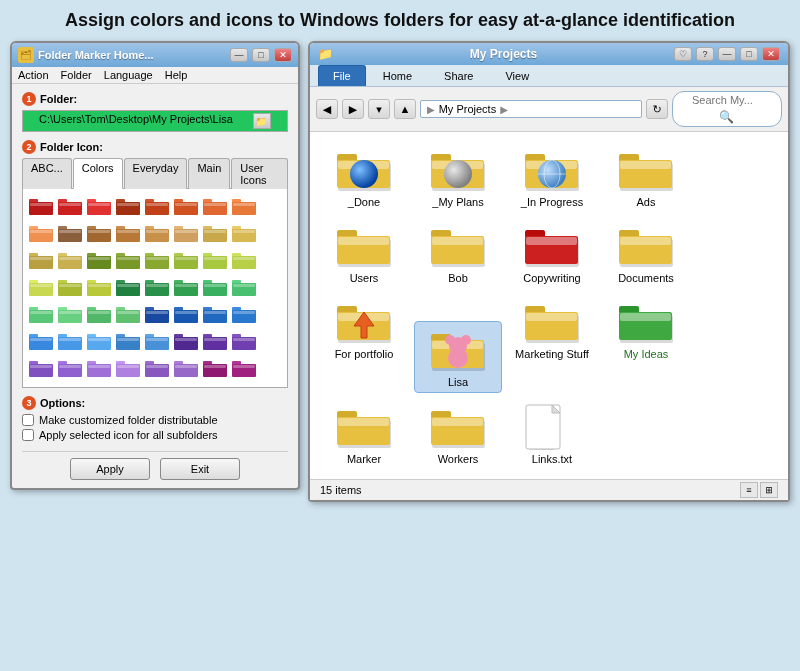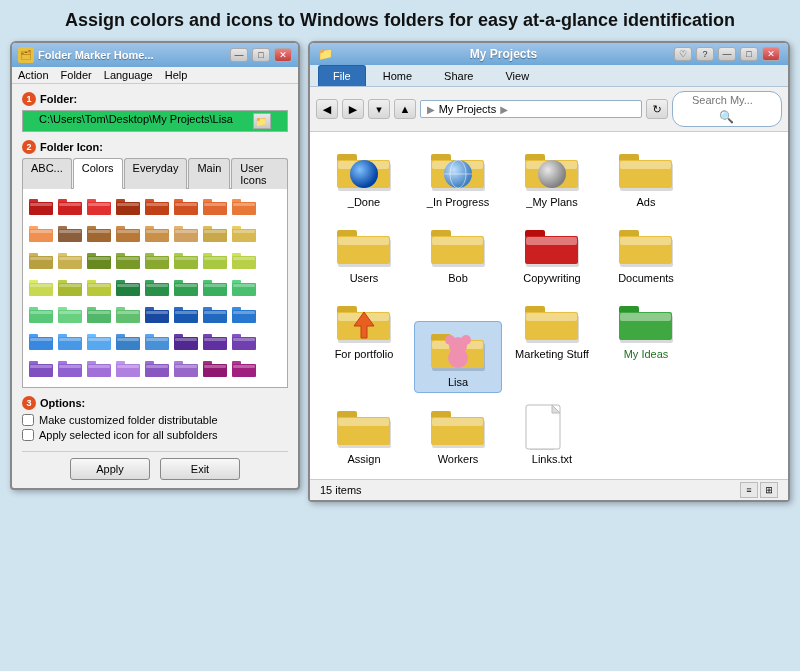--- a/index.html
+++ b/index.html
@@ -913,53 +913,53 @@
             </svg></div>
           <div class="file-label">_Done</div>
         </div>
         <div class="file-item">
           <div style="position: relative; width: 56px; height: 48px;"><svg width="56" height="48" viewBox="0 0 56 48">
               <rect x="1" y="8" width="20" height="8" rx="2" fill="rgb(212,172,44)"></rect>
               <rect x="2" y="17" width="53" height="28" rx="2" fill="rgba(0,0,0,0.15)"></rect>
               <rect x="1" y="14" width="53" height="28" rx="2" fill="#e8c040"></rect>
               <rect x="2" y="15" width="51" height="8" rx="2" fill="rgba(255,255,255,0.4)"></rect>
               <defs>
+                <radialGradient id="grayBall" cx="35%" cy="35%" r="65%">
+                  <stop offset="0%" stop-color="#e8e8e8"></stop>
+                  <stop offset="100%" stop-color="#808080"></stop>
+                </radialGradient>
+              </defs>
+              <circle cx="28" cy="28" r="14" fill="url(#grayBall)"></circle>
+            </svg></div>
+          <div class="file-label">_My Plans</div>
+        </div>
+        <div class="file-item">
+          <div style="position: relative; width: 56px; height: 48px;"><svg width="56" height="48" viewBox="0 0 56 48">
+              <rect x="1" y="8" width="20" height="8" rx="2" fill="rgb(212,172,44)"></rect>
+              <rect x="2" y="17" width="53" height="28" rx="2" fill="rgba(0,0,0,0.15)"></rect>
+              <rect x="1" y="14" width="53" height="28" rx="2" fill="#e8c040"></rect>
+              <rect x="2" y="15" width="51" height="8" rx="2" fill="rgba(255,255,255,0.4)"></rect>
+              <defs>
                 <radialGradient id="globeGrad_InProgress" cx="35%" cy="35%" r="65%">
                   <stop offset="0%" stop-color="#c0e0ff"></stop>
                   <stop offset="100%" stop-color="#4080c0"></stop>
                 </radialGradient>
               </defs>
               <circle cx="28" cy="28" r="14" fill="url(#globeGrad_InProgress)"></circle>
               <ellipse cx="28" cy="28" rx="8" ry="14" fill="none" stroke="rgba(255,255,255,0.5)" stroke-width="1"></ellipse>
               <line x1="14" y1="28" x2="42" y2="28" stroke="rgba(255,255,255,0.5)" stroke-width="1"></line>
             </svg></div>
           <div class="file-label">_In Progress</div>
         </div>
         <div class="file-item">
           <div style="position: relative; width: 56px; height: 48px;"><svg width="56" height="48" viewBox="0 0 56 48">
               <rect x="1" y="8" width="20" height="8" rx="2" fill="rgb(212,172,44)"></rect>
               <rect x="2" y="17" width="53" height="28" rx="2" fill="rgba(0,0,0,0.15)"></rect>
               <rect x="1" y="14" width="53" height="28" rx="2" fill="#e8c040"></rect>
               <rect x="2" y="15" width="51" height="8" rx="2" fill="rgba(255,255,255,0.4)"></rect>
-              <defs>
-                <radialGradient id="grayBall" cx="35%" cy="35%" r="65%">
-                  <stop offset="0%" stop-color="#e8e8e8"></stop>
-                  <stop offset="100%" stop-color="#808080"></stop>
-                </radialGradient>
-              </defs>
-              <circle cx="28" cy="28" r="14" fill="url(#grayBall)"></circle>
-            </svg></div>
-          <div class="file-label">_My Plans</div>
-        </div>
-        <div class="file-item">
-          <div style="position: relative; width: 56px; height: 48px;"><svg width="56" height="48" viewBox="0 0 56 48">
-              <rect x="1" y="8" width="20" height="8" rx="2" fill="rgb(212,172,44)"></rect>
-              <rect x="2" y="17" width="53" height="28" rx="2" fill="rgba(0,0,0,0.15)"></rect>
-              <rect x="1" y="14" width="53" height="28" rx="2" fill="#e8c040"></rect>
-              <rect x="2" y="15" width="51" height="8" rx="2" fill="rgba(255,255,255,0.4)"></rect>
             </svg></div>
           <div class="file-label">Ads</div>
         </div>
         <div class="file-item">
           <div style="position: relative; width: 56px; height: 48px;"><svg width="56" height="48" viewBox="0 0 56 48">
               <rect x="1" y="8" width="20" height="8" rx="2" fill="rgb(212,172,44)"></rect>
               <rect x="2" y="17" width="53" height="28" rx="2" fill="rgba(0,0,0,0.15)"></rect>
               <rect x="1" y="14" width="53" height="28" rx="2" fill="#e8c040"></rect>
               <rect x="2" y="15" width="51" height="8" rx="2" fill="rgba(255,255,255,0.4)"></rect>
             </svg></div>
@@ -1033,21 +1033,21 @@
             </svg></div>
           <div class="file-label" style="color: rgb(32, 112, 32);">My Ideas</div>
         </div>
         <div class="file-item">
           <div style="position: relative; width: 56px; height: 48px;"><svg width="56" height="48" viewBox="0 0 56 48">
               <rect x="1" y="8" width="20" height="8" rx="2" fill="rgb(212,172,44)"></rect>
               <rect x="2" y="17" width="53" height="28" rx="2" fill="rgba(0,0,0,0.15)"></rect>
               <rect x="1" y="14" width="53" height="28" rx="2" fill="#e8c040"></rect>
               <rect x="2" y="15" width="51" height="8" rx="2" fill="rgba(255,255,255,0.4)"></rect>
             </svg></div>
-          <div class="file-label">Assign</div>
+          <div class="file-label">Marker</div>
         </div>
         <div class="file-item">
           <div style="position: relative; width: 56px; height: 48px;"><svg width="56" height="48" viewBox="0 0 56 48">
               <rect x="1" y="8" width="20" height="8" rx="2" fill="rgb(212,172,44)"></rect>
               <rect x="2" y="17" width="53" height="28" rx="2" fill="rgba(0,0,0,0.15)"></rect>
               <rect x="1" y="14" width="53" height="28" rx="2" fill="#e8c040"></rect>
               <rect x="2" y="15" width="51" height="8" rx="2" fill="rgba(255,255,255,0.4)"></rect>
             </svg></div>
           <div class="file-label">Workers</div>
         </div>

